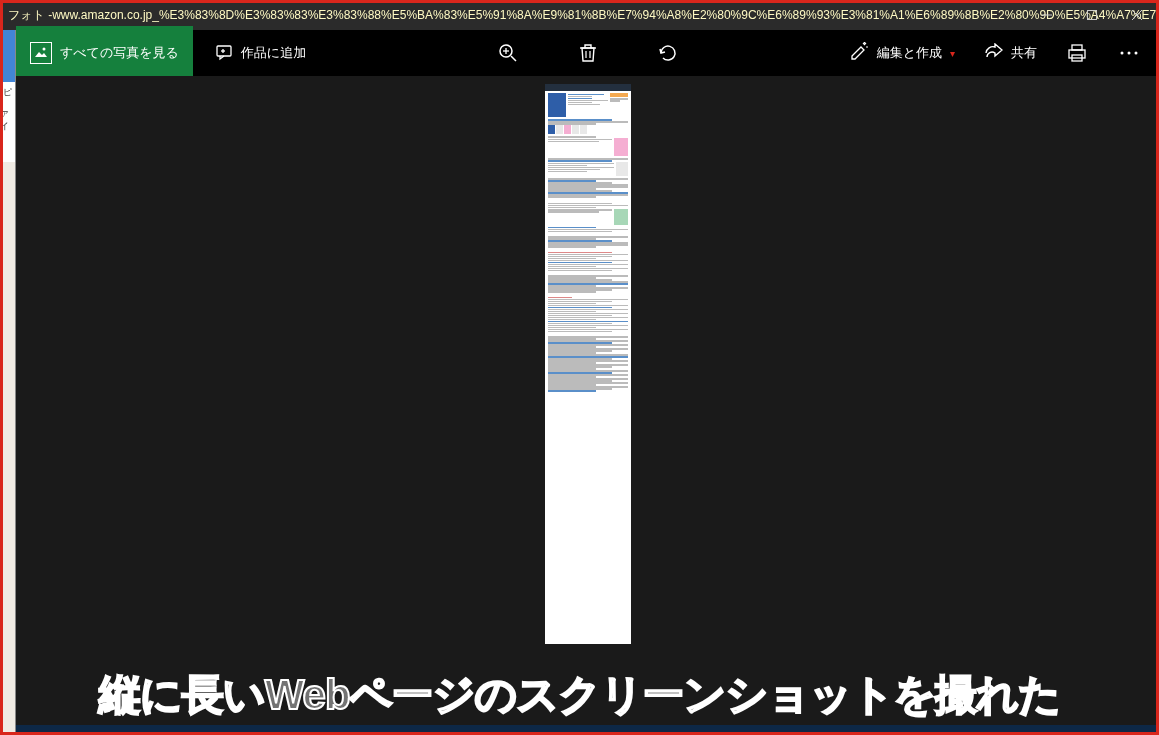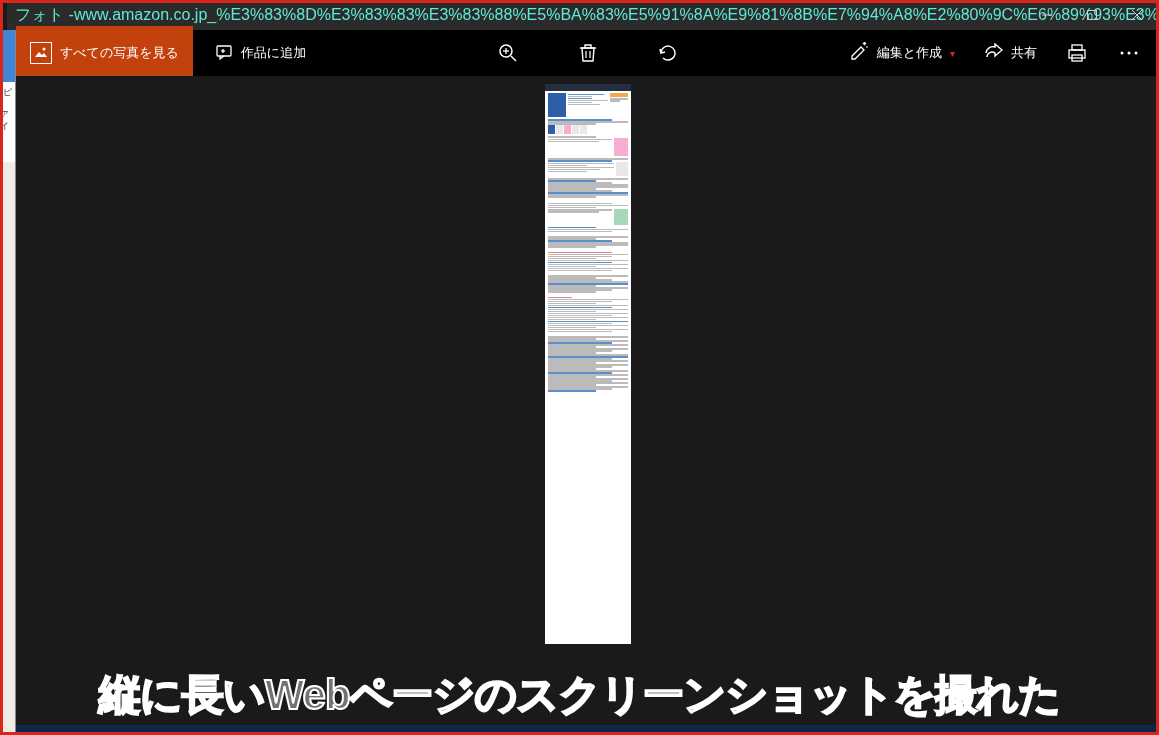--- a/index.html
+++ b/index.html
@@ -14,26 +14,25 @@
       font-family: "Segoe UI", "Yu Gothic UI", Meiryo, sans-serif;
       overflow: hidden;
       position: relative;
     }
     .title-bar {
       height: 30px;
       background: #2b2b2b;
       display: flex;
       align-items: center;
       padding: 0 8px;
-      color: #5eead4;
-      font-size: 16px;
+      color: #fef9c3;
+      font-size: 12px;
       white-space: nowrap;
       overflow: hidden;
       position: relative;
-      margin-left: 7px;
     }
     .title-bar .window-controls {
       position: absolute;
       right: 0;
       display: flex;
       gap: 0;
     }
     .window-control {
       width: 45px;
       height: 30px;
@@ -71,21 +70,21 @@
     .toolbar {
       height: 46px;
       background: #000000;
       display: flex;
       align-items: center;
       margin-left: 16px;
       position: relative;
     }
     .see-all-btn {
       height: 54px;
-      background: #c2410c;
+      background: #15803d;
       display: flex;
       align-items: center;
       padding: 0 14px;
       color: #fff;
       font-size: 13px;
       gap: 8px;
       cursor: pointer;
     }
     .see-all-btn .icon-box {
       width: 22px;

